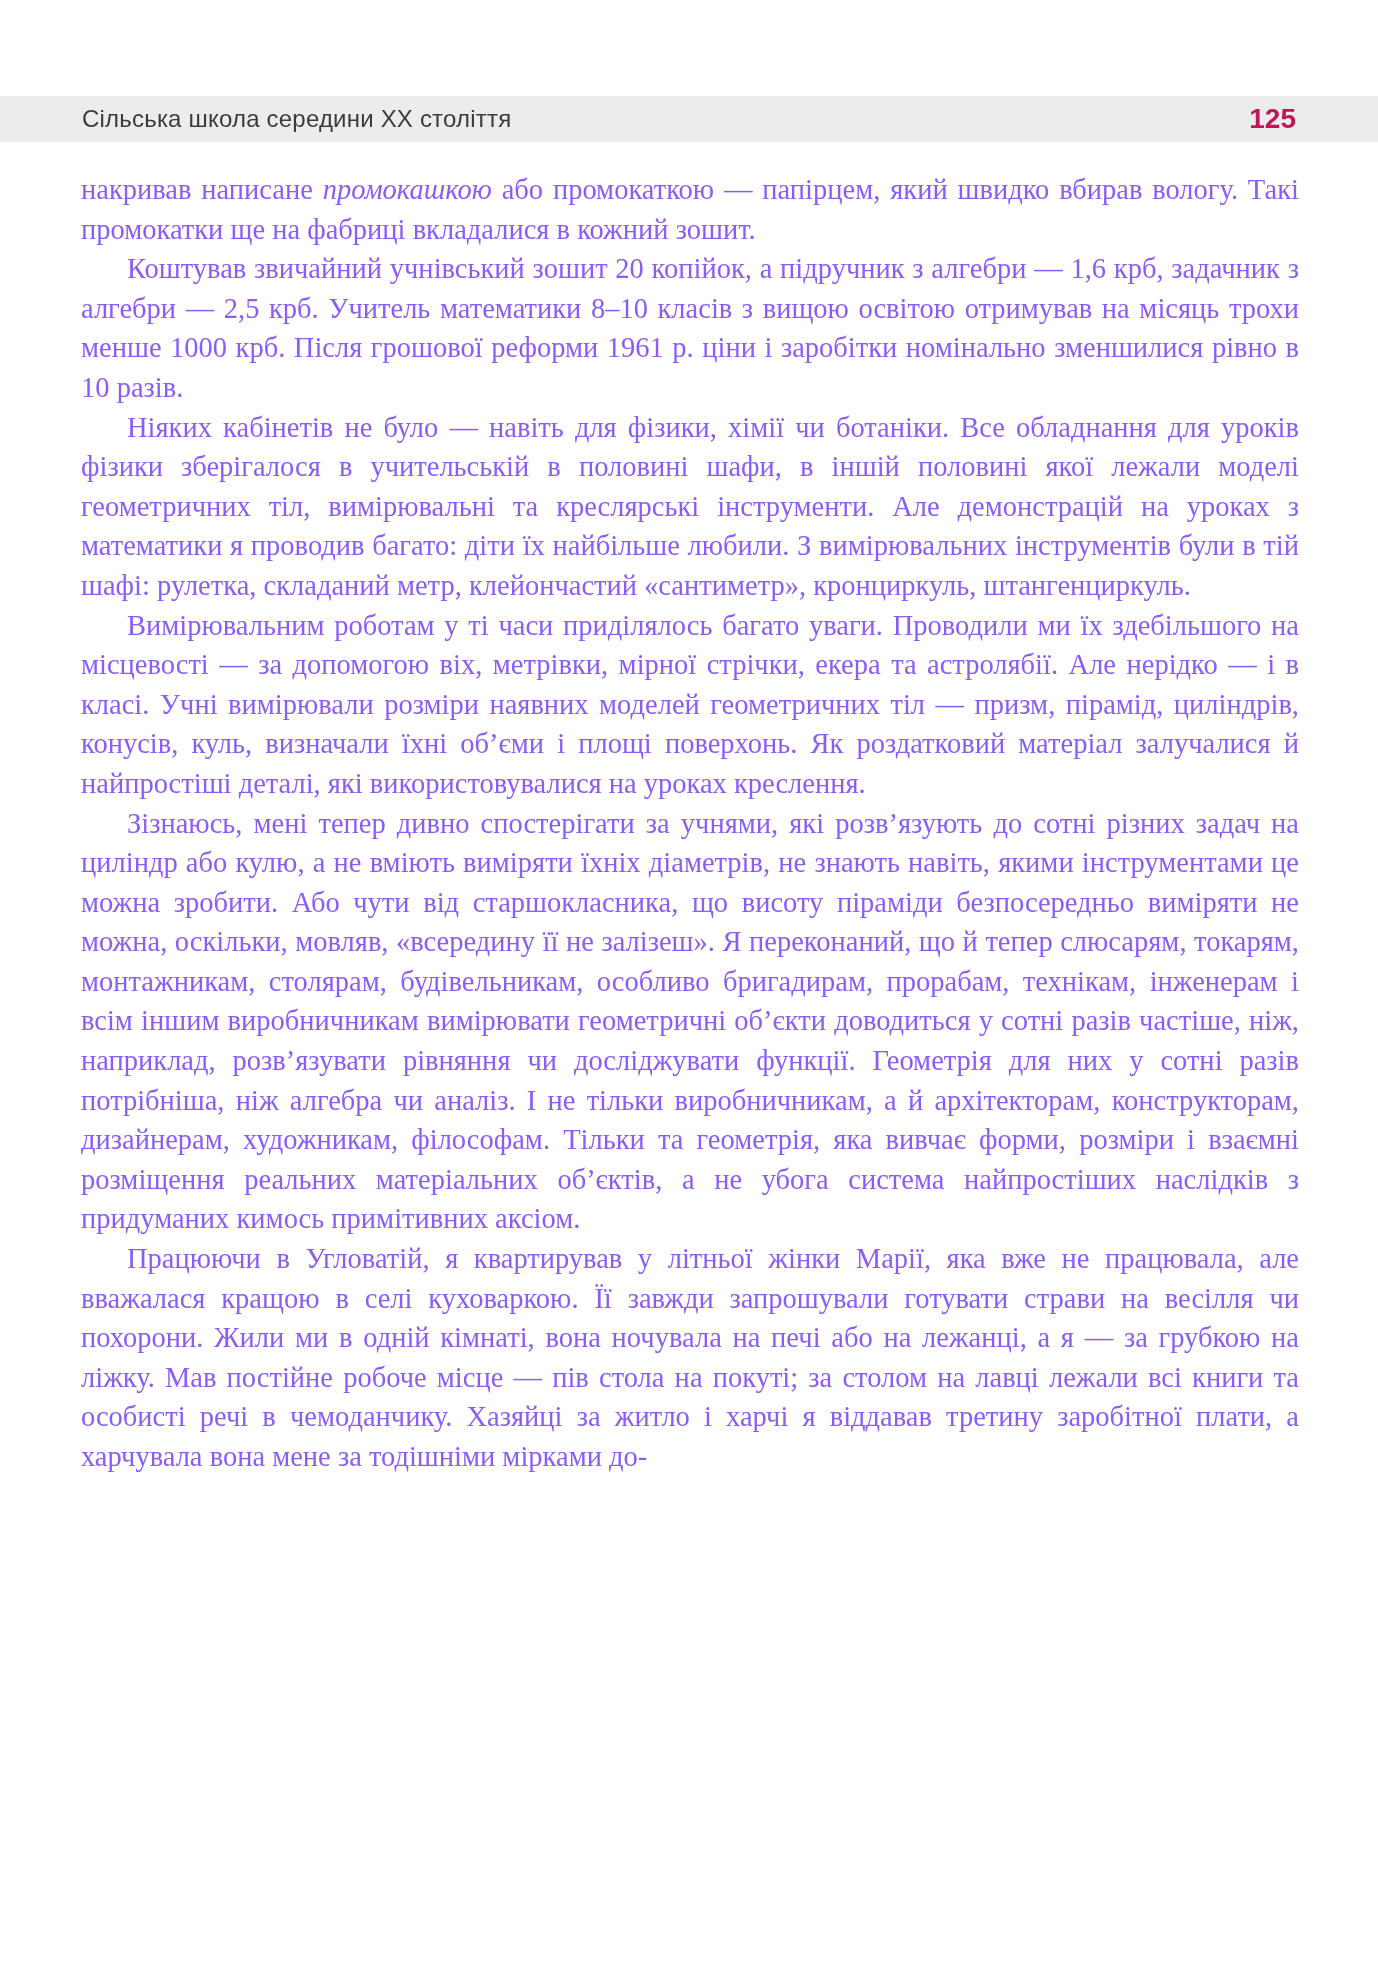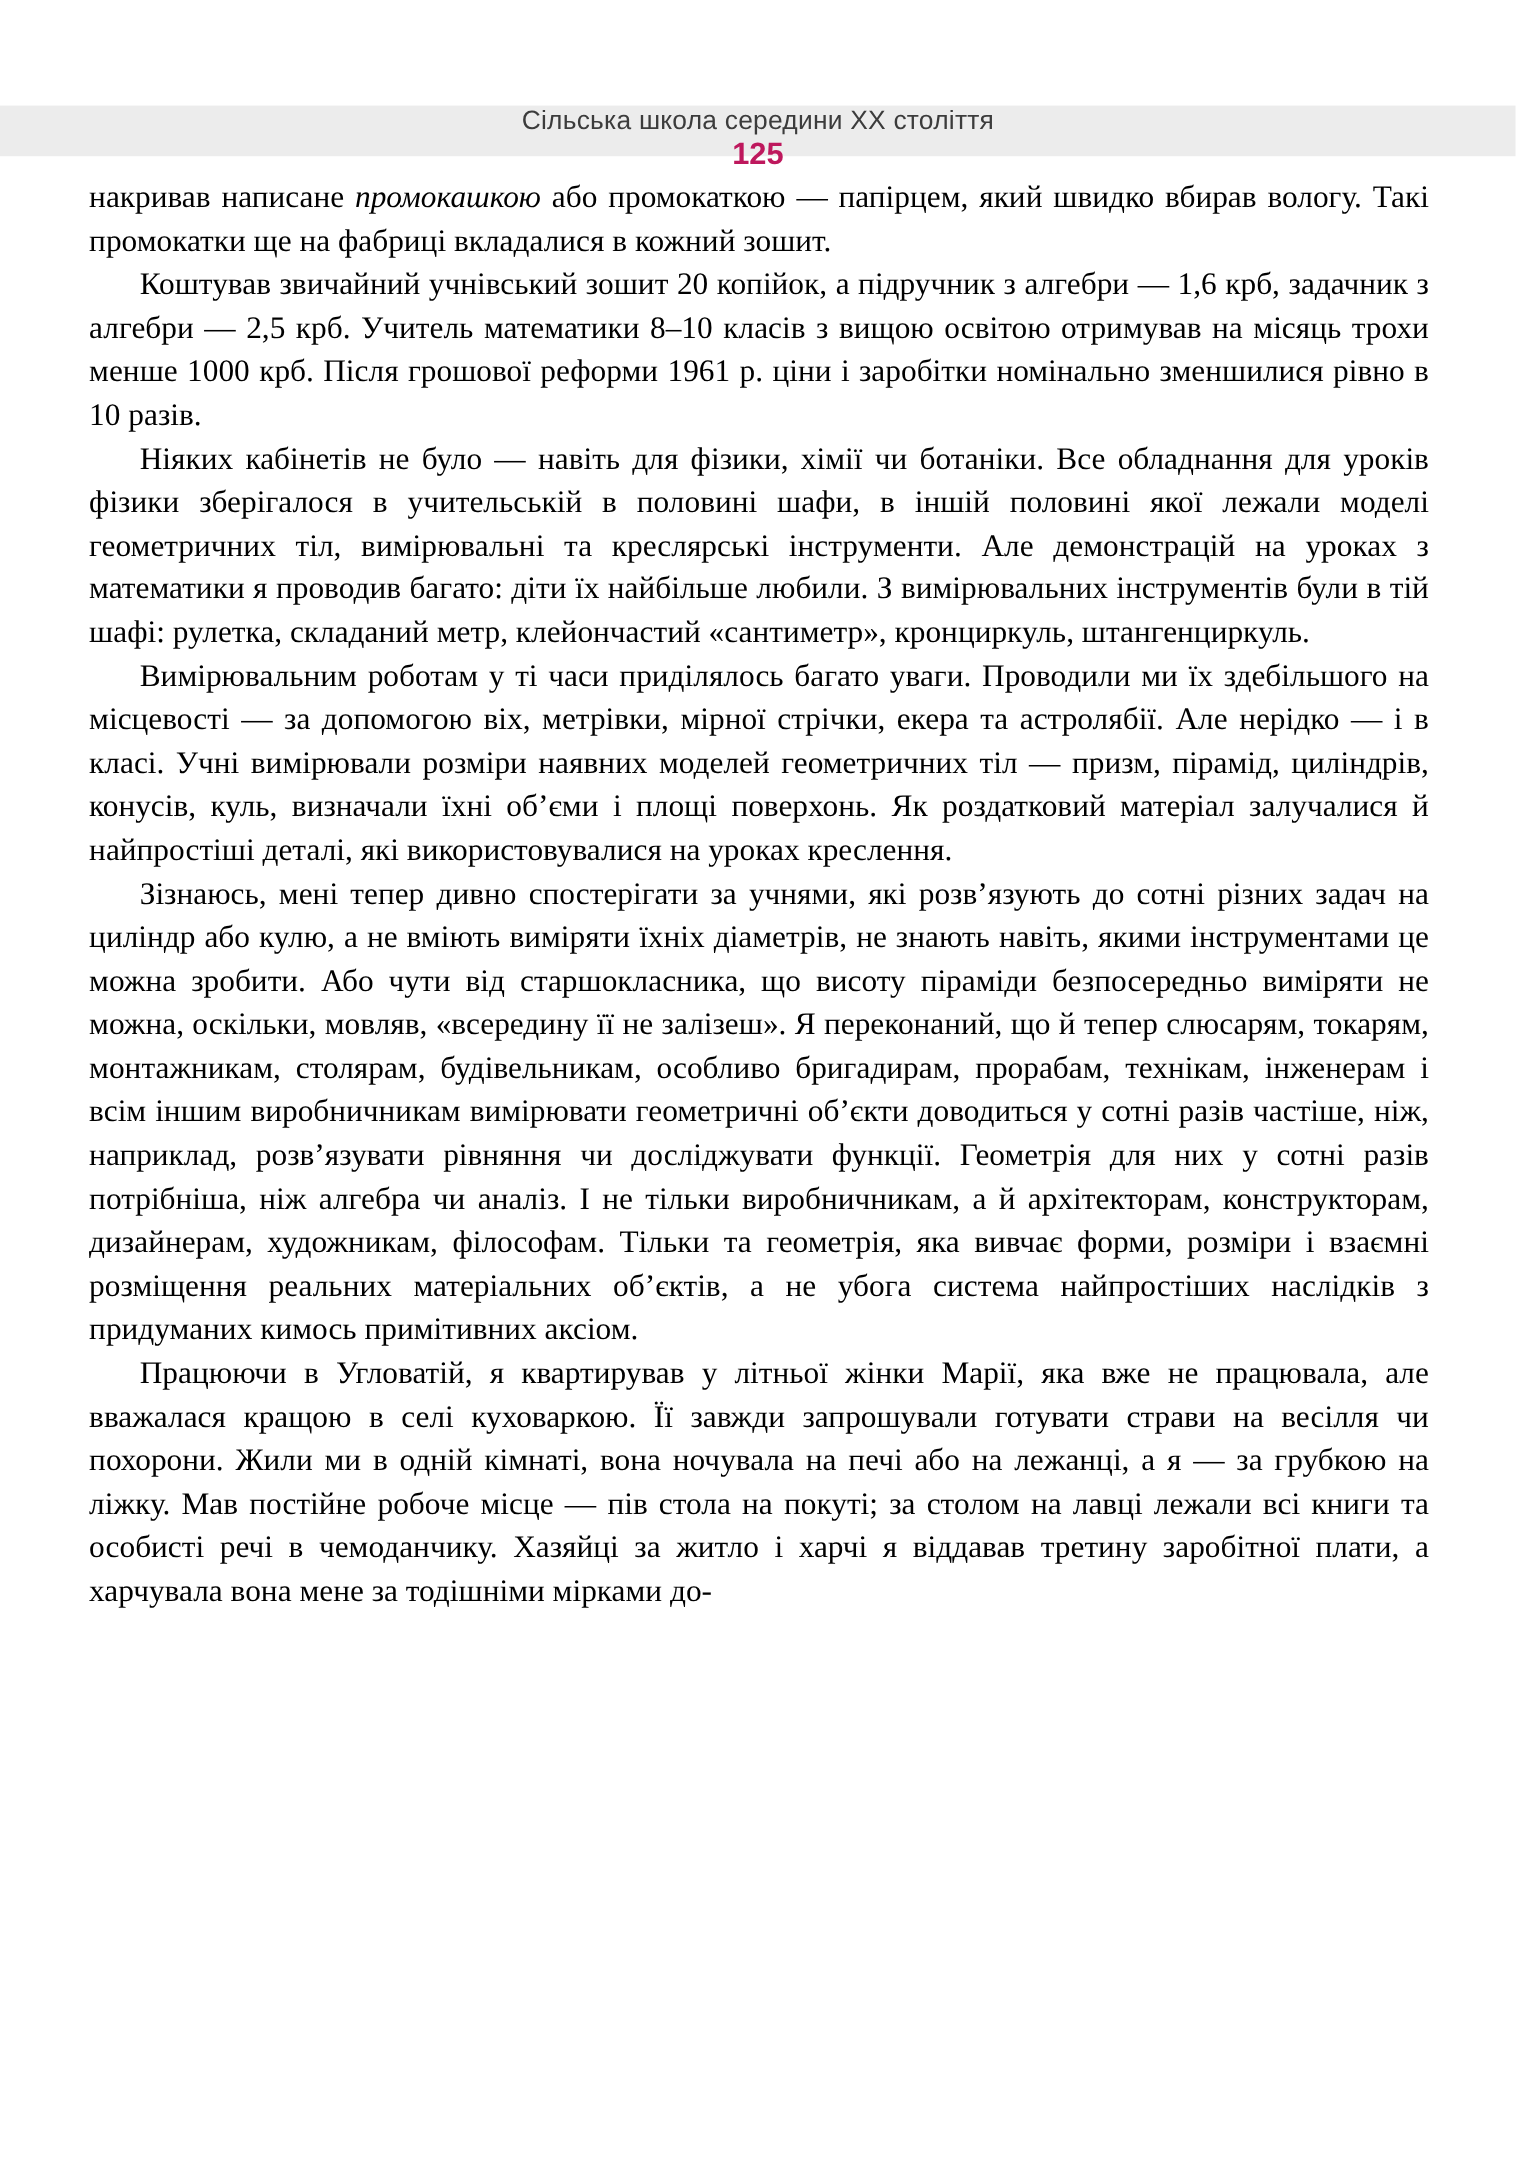--- a/index.html
+++ b/index.html
@@ -21,40 +21,39 @@
     left: 0;
     width: 1378px;
     height: 46px;
     background: #ececec;
     display: flex;
     align-items: center;
     justify-content: space-between;
     padding: 0 82px;
     box-sizing: border-box;
     font-family: "Liberation Sans", sans-serif;
-    flex-direction: column;
   }
   .running-title {
     font-size: 24px;
     color: #3c3c3c;
     letter-spacing: 0.2px;
   }
   .page-number {
     font-size: 28px;
     font-weight: 700;
     color: #be185d;
   }
   .body-text {
     position: absolute;
-    top: 160px;
+    top: 170px;
     left: 81px;
     width: 1218px;
     font-size: 28.5px;
     line-height: 39.6px;
-    color: #000000;
+    color: #8b5cf6;
     text-align: justify;
   }
   .para {
     margin: 0;
     text-indent: 46px;
   }
   .para.no-indent {
     text-indent: 0;
   }
   .italic {

